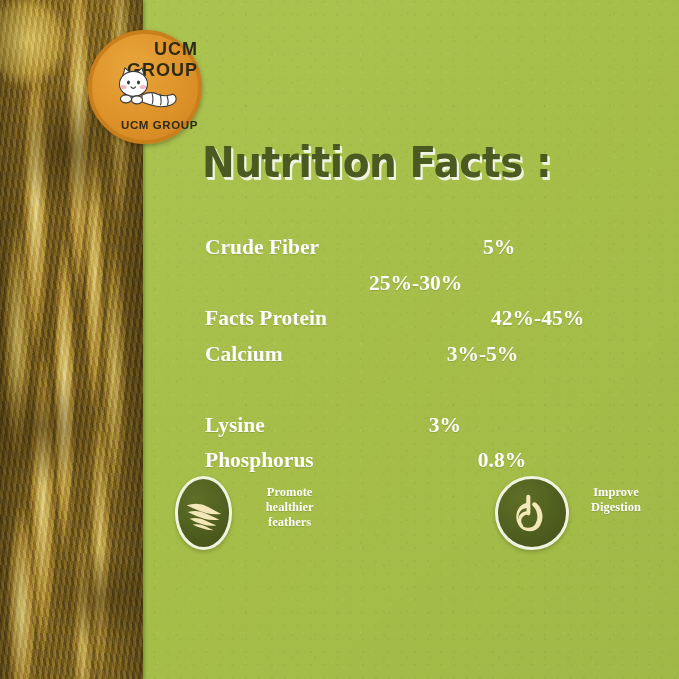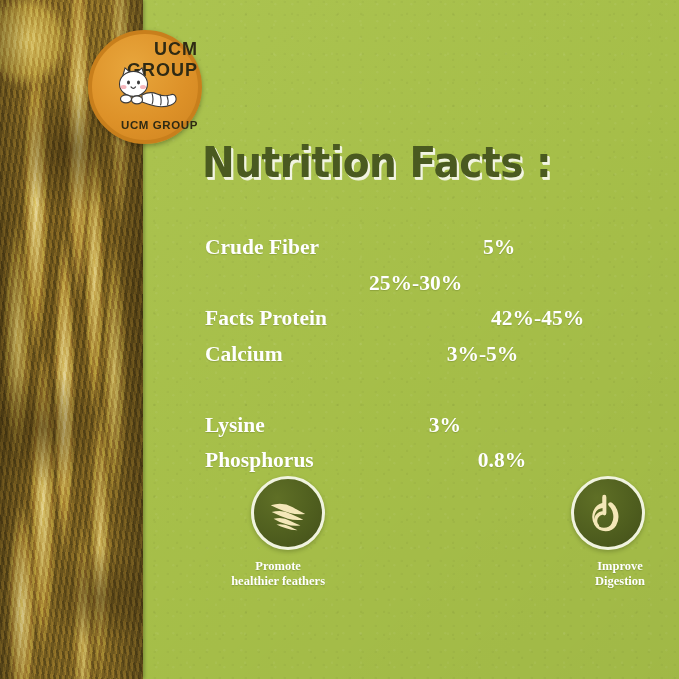--- a/index.html
+++ b/index.html
@@ -173,22 +173,23 @@
   .benefits {
     position: absolute;
     left: 175px; top: 476px;
     width: 470px;
     display: flex;
     justify-content: space-between;
   }
   .benefit {
     width: 150px;
     display: flex;
-    flex-direction: column;
-    align-items: flex-end;
+    flex-direction: row;
+    align-items: flex-start;
+    gap: 22px;
   }
   .benefit-circle {
     width: 74px; height: 74px;
     border-radius: 50%;
     background: radial-gradient(circle at 34% 28%, #5f6f26 0%, #4e5d1e 60%, #434f19 100%);
     border: 3px solid #f0f3df;
     box-sizing: border-box;
     display: flex;
     align-items: center;
     justify-content: center;

